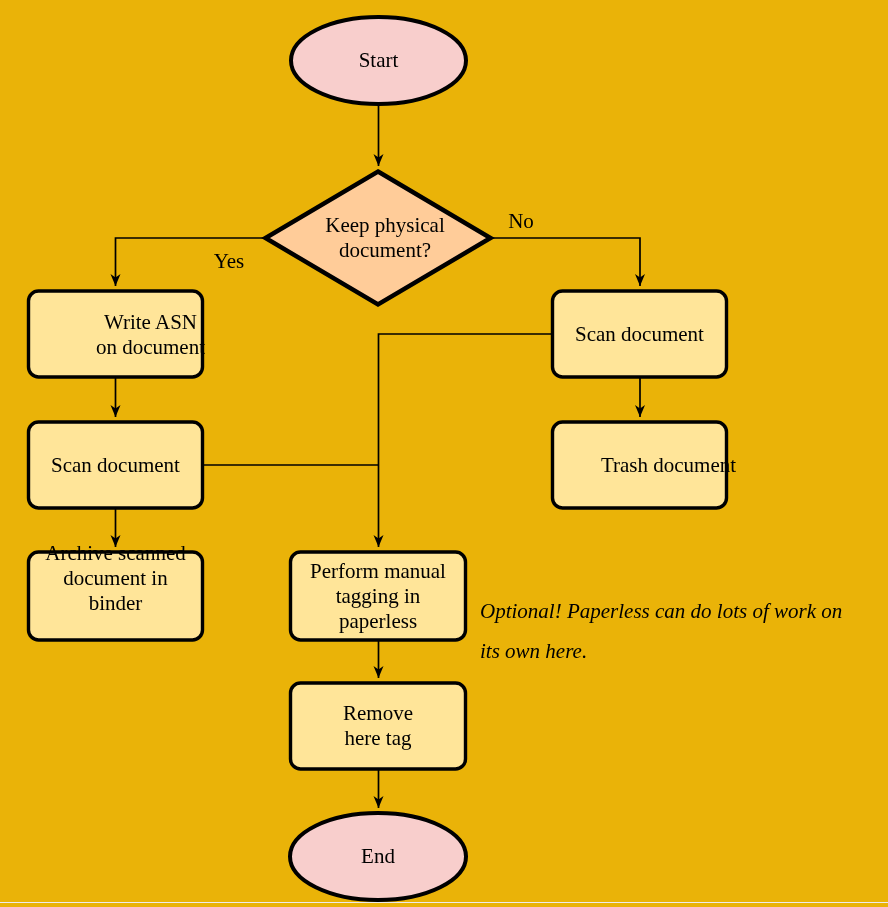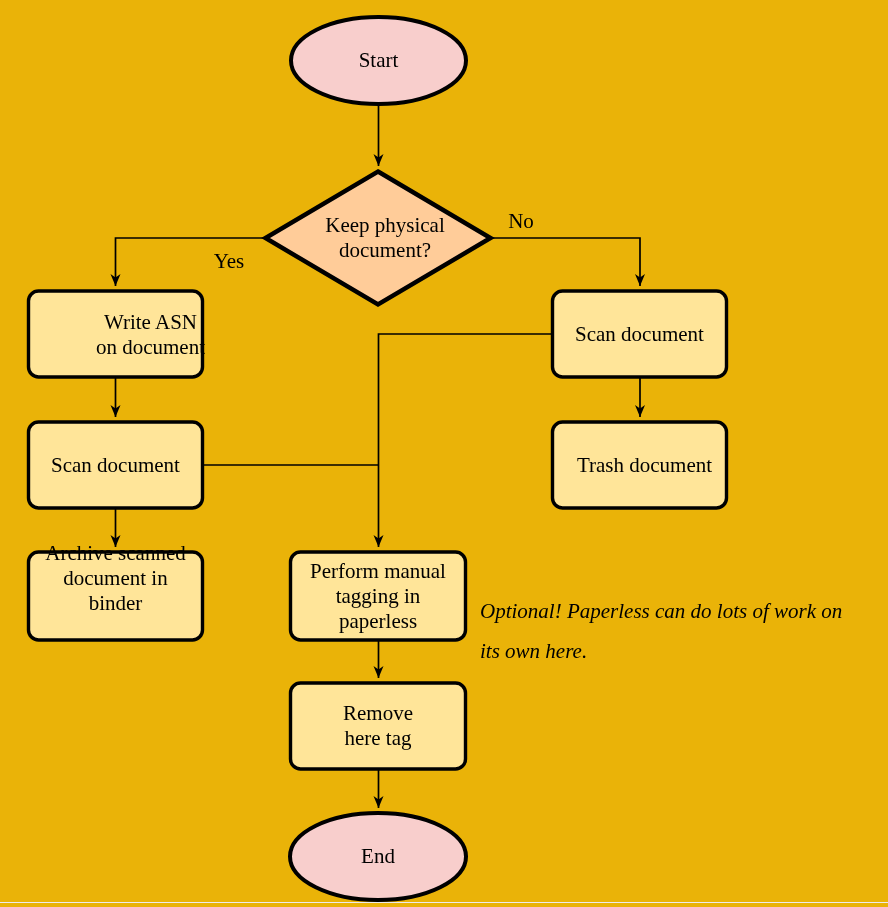--- a/index.html
+++ b/index.html
@@ -65,21 +65,21 @@
   <div class="label" style="left:291px; top:17px; width:175px; height:87px;">Start</div>
   <div class="label" style="left:272px; top:171px; width:226px; height:134px;">Keep physical
 document?</div>
   <div class="label" style="left:28px; top:292px; width:161px; height:86px;margin-left:42px;">Write ASN
 on document</div>
   <div class="label" style="left:28px; top:422px; width:175px; height:86px;">Scan document</div>
   <div class="label" style="left:28px; top:532px; width:175px; height:92px;">Archive scanned
 document in
 binder</div>
   <div class="label" style="left:552px; top:291px; width:175px; height:86px;">Scan document</div>
-  <div class="label" style="left:552px; top:422px; width:185px; height:86px;">Trash document</div>
+  <div class="label" style="left:576px; top:422px; width:185px; height:86px;">Trash document</div>
   <div class="label" style="left:290px; top:552px; width:176px; height:88px;">Perform manual
 tagging in
 paperless</div>
   <div class="label" style="left:290px; top:683px; width:176px; height:86px;">Remove
 here tag</div>
   <div class="label" style="left:290px; top:813px; width:176px; height:87px;">End</div>
 
   <div class="edge-label" style="left:203px; top:208px; width:52px;margin-top:40px;">Yes</div>
   <div class="edge-label" style="left:495px; top:208px; width:52px;">No</div>
 

